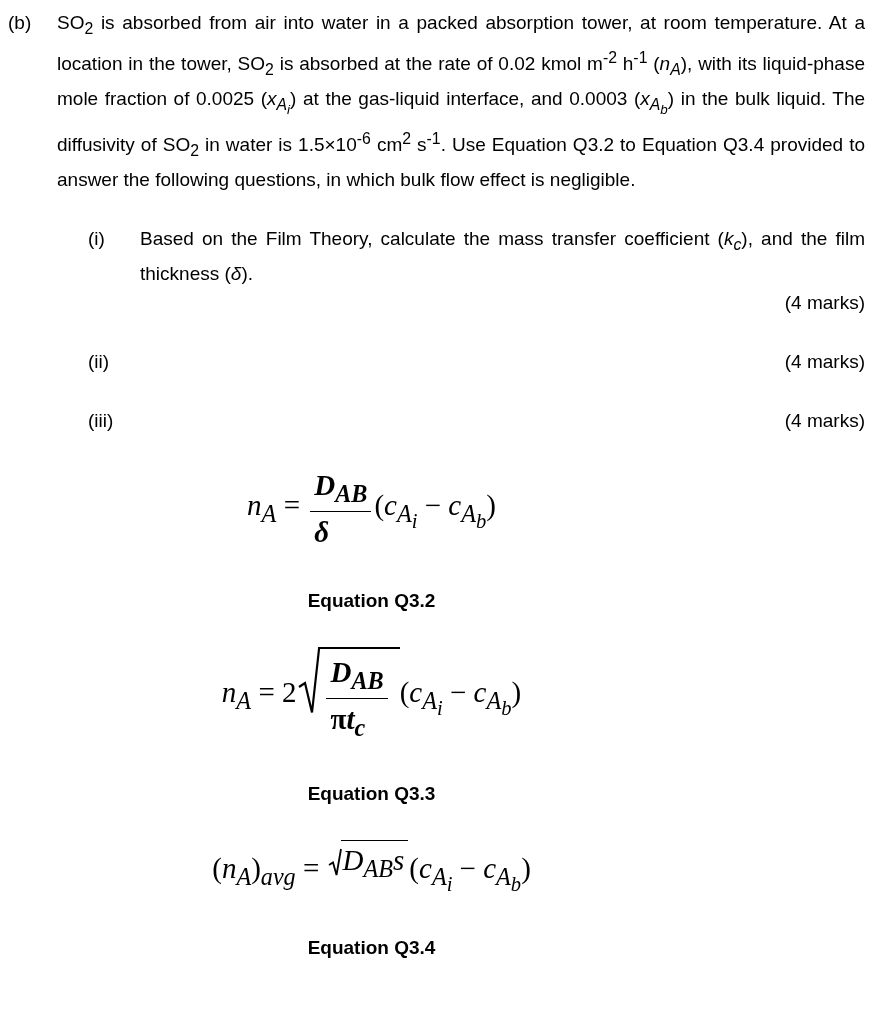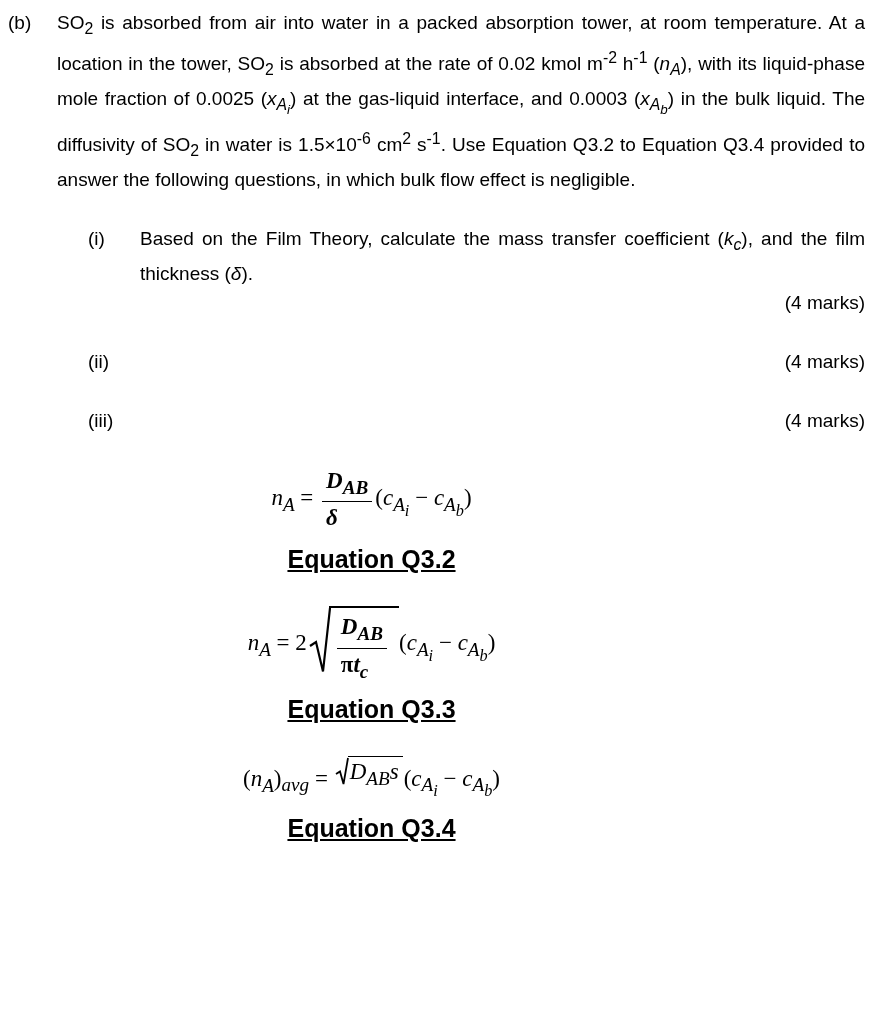--- a/index.html
+++ b/index.html
@@ -25,35 +25,35 @@
   .q-label { width: 52px; margin-left: 31px; flex-shrink: 0; }
   .q-body { flex: 1; }
   .q-text { text-align: justify; }
   .marks { text-align: right; }
 
   
   .equations { margin-top: 26px; margin-right: 130px; text-align: center; }
   .equation { margin-top: 32px; }
   .formula {
     font-family: "Liberation Serif", serif;
-    font-size: 23px;
+    font-size: 29px;
     line-height: 1.25;
   }
-  .caption { font-weight: bold; margin-top: 12px; font-size: 25px; text-decoration: underline; }
+  .caption { font-weight: bold; margin-top: 36px; font-size: 19px; }
 
   
   .frac { display: inline-block; vertical-align: middle; text-align: left; margin: 0 3px; font-weight: bold; }
   .fnum { display: block; padding: 0 4px 2px; border-bottom: 1.6px solid #000; }
   .fden { display: block; padding: 2px 4px 0; }
 
   .sqrt-big { display: inline-flex; align-items: flex-start; vertical-align: middle; margin-left: 2px; }
   .rad-big { width: 22px; height: 68px; flex-shrink: 0; }
   .radicand-big { display: inline-block; border-top: 2px solid #000; padding: 5px 9px 0 5px; margin-left: -2px; }
 
-  .sqrt-sm { display: inline-flex; align-items: flex-start; vertical-align: text-bottom; margin: 0 1px; }
+  .sqrt-sm { display: inline-flex; align-items: center; vertical-align: text-bottom; margin: 0 1px; }
   .rad-sm { width: 14px; height: 30px; flex-shrink: 0; }
   .radicand-sm { display: inline-block; border-top: 1.8px solid #000; padding: 1px 4px 0 2px; margin-left: -1px; }
 
   .overbar { text-decoration: overline; }
   sub sub { font-size: 0.85em; }
 </style>
 </head>
 <body>
 
 <div class="page">

